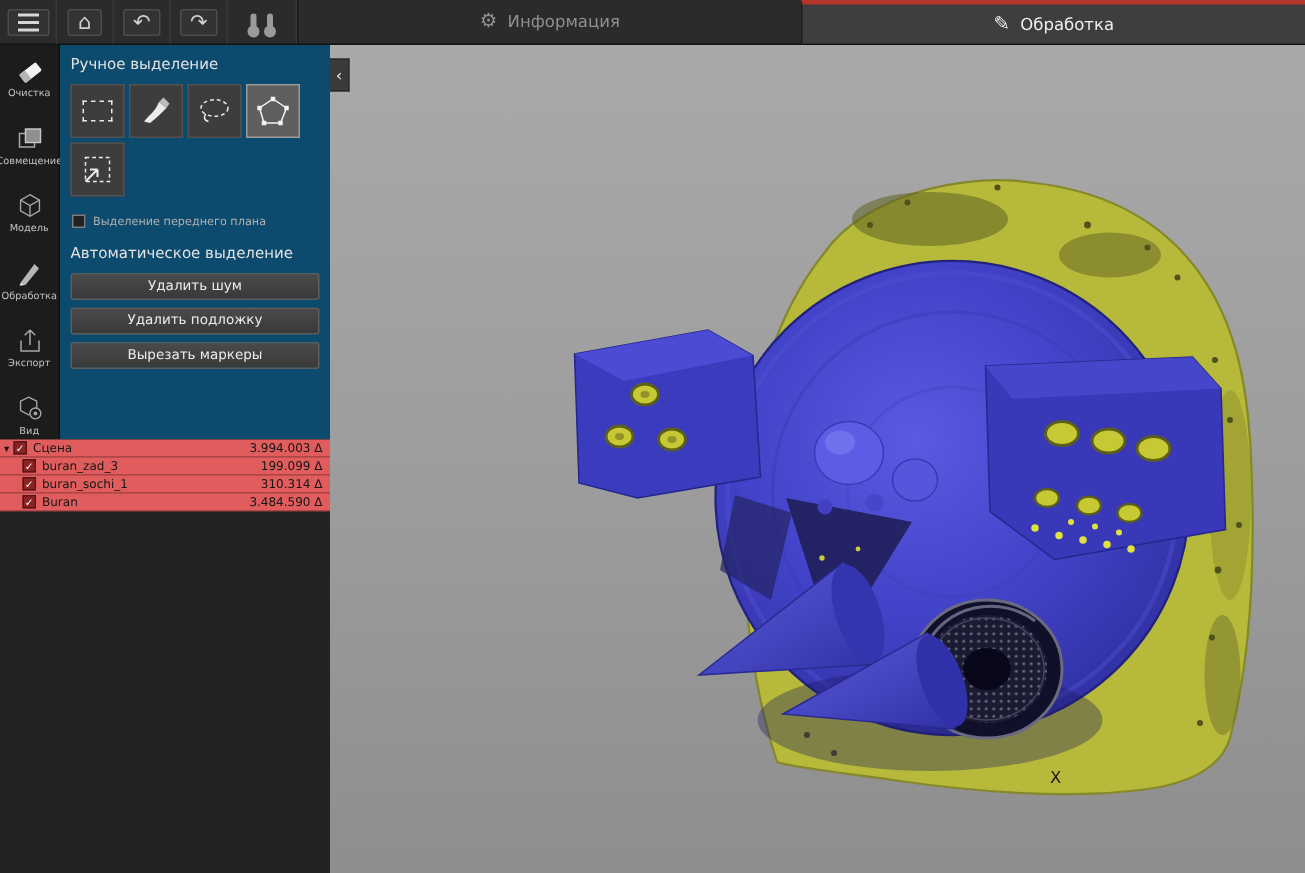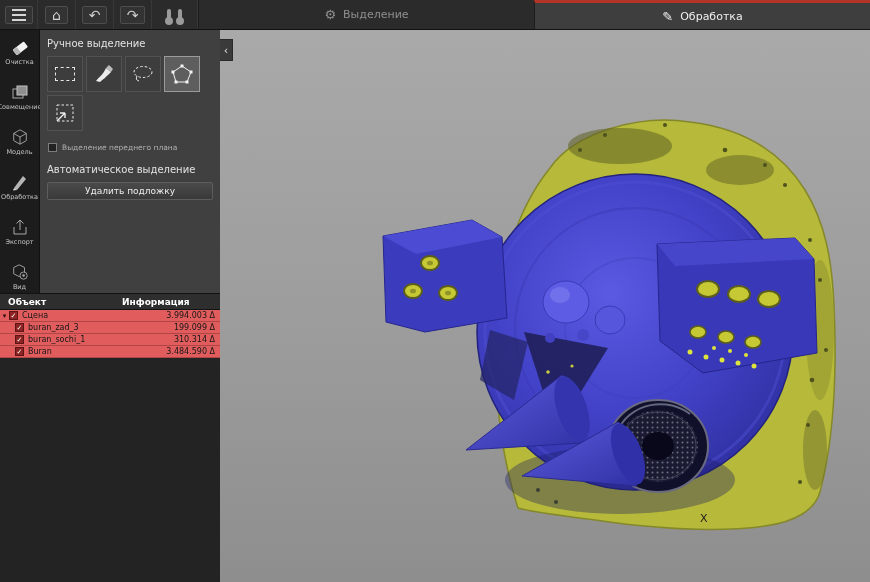--- a/index.html
+++ b/index.html
@@ -26,21 +26,21 @@
   .left { width:220px; flex:0 0 220px; display:flex; flex-direction:column; background:#232323; }
   .left-top { display:flex; height:263px; flex:0 0 263px; }
 
   
   .iconstrip { width:40px; flex:0 0 40px; background:#1c1c1c; display:flex; flex-direction:column; align-items:center; padding-top:5px; border-right:1px solid #111;gap:12px; }
   .strip-item { width:40px; height:42px; display:flex; flex-direction:column; align-items:center; justify-content:center; gap:2px; cursor:pointer; }
   .strip-item .lbl { font-size:6.5px; color:#c3c3c3; white-space:nowrap; }
   .strip-item svg { display:block; }
 
   
-  .selpanel { flex:1; background:#404040; padding:8px 7px 0 7px; }
+  .selpanel { flex:1; background:#0c4a6e; padding:8px 7px 0 7px; }
   .sec-title { font-size:10px; color:#e2e2e2; margin-bottom:7px; }
   .tool-row { display:flex; gap:3px; margin-bottom:3px; }
   .tool { width:36px; height:36px; background:#3d3d3d; border:1px solid #525252; display:flex; align-items:center; justify-content:center; cursor:pointer; }
   .tool.active { background:#5e5e5e; border-color:#9a9a9a; }
   .marquee-box { width:20px; height:14px; border:1px dashed #e8e8e8; }
   .cb-row { display:flex; align-items:flex-end; gap:5px; margin:12px 1px 12px 1px; cursor:pointer; }
   .cbox { width:9px; height:9px; background:#222; border:1px solid #7d7d7d; flex:0 0 9px; }
   .cb-label { font-size:7.5px; color:#b0b0b0; }
   .auto-title { margin-top:2px; }
   .abtn { display:block; width:100%; height:18px; margin-bottom:5px; background:linear-gradient(#4a4a4a,#393939); border:1px solid #5d5d5d; border-radius:2px; color:#ececec; font-size:9px; font-family:"DejaVu Sans",sans-serif; text-align:center; line-height:16px; cursor:pointer; }
@@ -91,21 +91,21 @@
       <span class="tb-frame">
           <span class="tb-glyph">↷</span>
         </span>
     </div>
     <div class="tb-therm">
       <span class="therm"></span>
       <span class="therm"></span>
     </div>
     <div class="tab">
       <span class="tab-icon">⚙</span>
-      <span>Выделение</span>
+      <span>Информация</span>
     </div>
     <div class="tab active">
       <span class="tab-icon">✎</span>
       <span>Обработка</span>
     </div>
   </header>
 
   <div class="body">
 
     <div class="left">
@@ -199,29 +199,27 @@
             </div>
           </div>
 
           <div class="cb-row">
             <span class="cbox"></span>
             <span class="cb-label">Выделение переднего плана</span>
           </div>
 
           <div class="sec-title auto-title">Автоматическое выделение</div>
 
+          <button class="abtn">Удалить шум</button>
           <button class="abtn">Удалить подложку</button>
+          <button class="abtn">Вырезать маркеры</button>
         </div>
       </div>
 
       <div class="objpanel">
-        <div class="obj-header">
-          <span class="h1">Объект</span>
-          <span class="h2">Информация</span>
-        </div>
 
         <div class="obj-row">
           <span class="expander">▾</span>
           <span class="rcb">✓</span>
           <span class="obj-name">Сцена</span>
           <span class="obj-val">3.994.003 Δ</span>
         </div>
         <div class="obj-row child">
           <span class="rcb">✓</span>
           <span class="obj-name">buran_zad_3</span>

